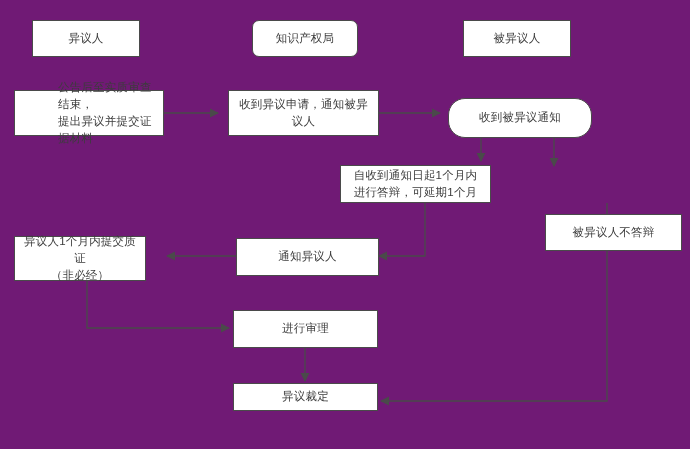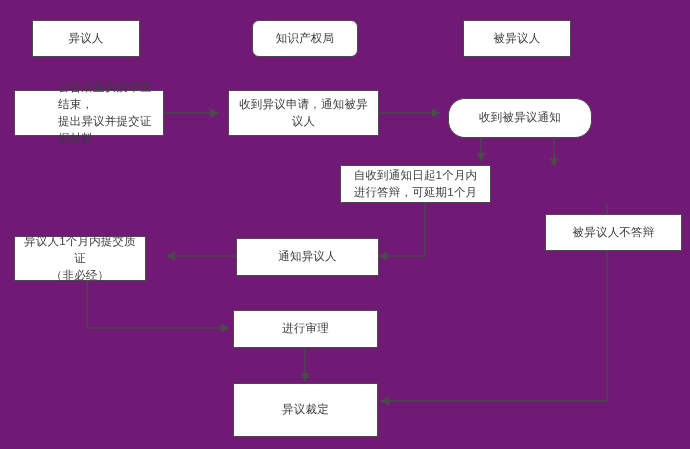--- a/index.html
+++ b/index.html
@@ -121,17 +121,17 @@
 （非必经）</span>
   </div>
   <div class="node" style="left:236px; top:238px; width:143px; height:38px;">
     <span class="label">通知异议人</span>
   </div>
 
   <div class="node" style="left:233px; top:310px; width:145px; height:38px;">
     <span class="label">进行审理</span>
   </div>
 
-  <div class="node" style="left:233px; top:383px; width:145px; height:54px;">
+  <div class="node" style="left:233px; top:383px; width:145px; height:28px;">
     <span class="label">异议裁定</span>
   </div>
 
 </div>
 
 </body></html>

